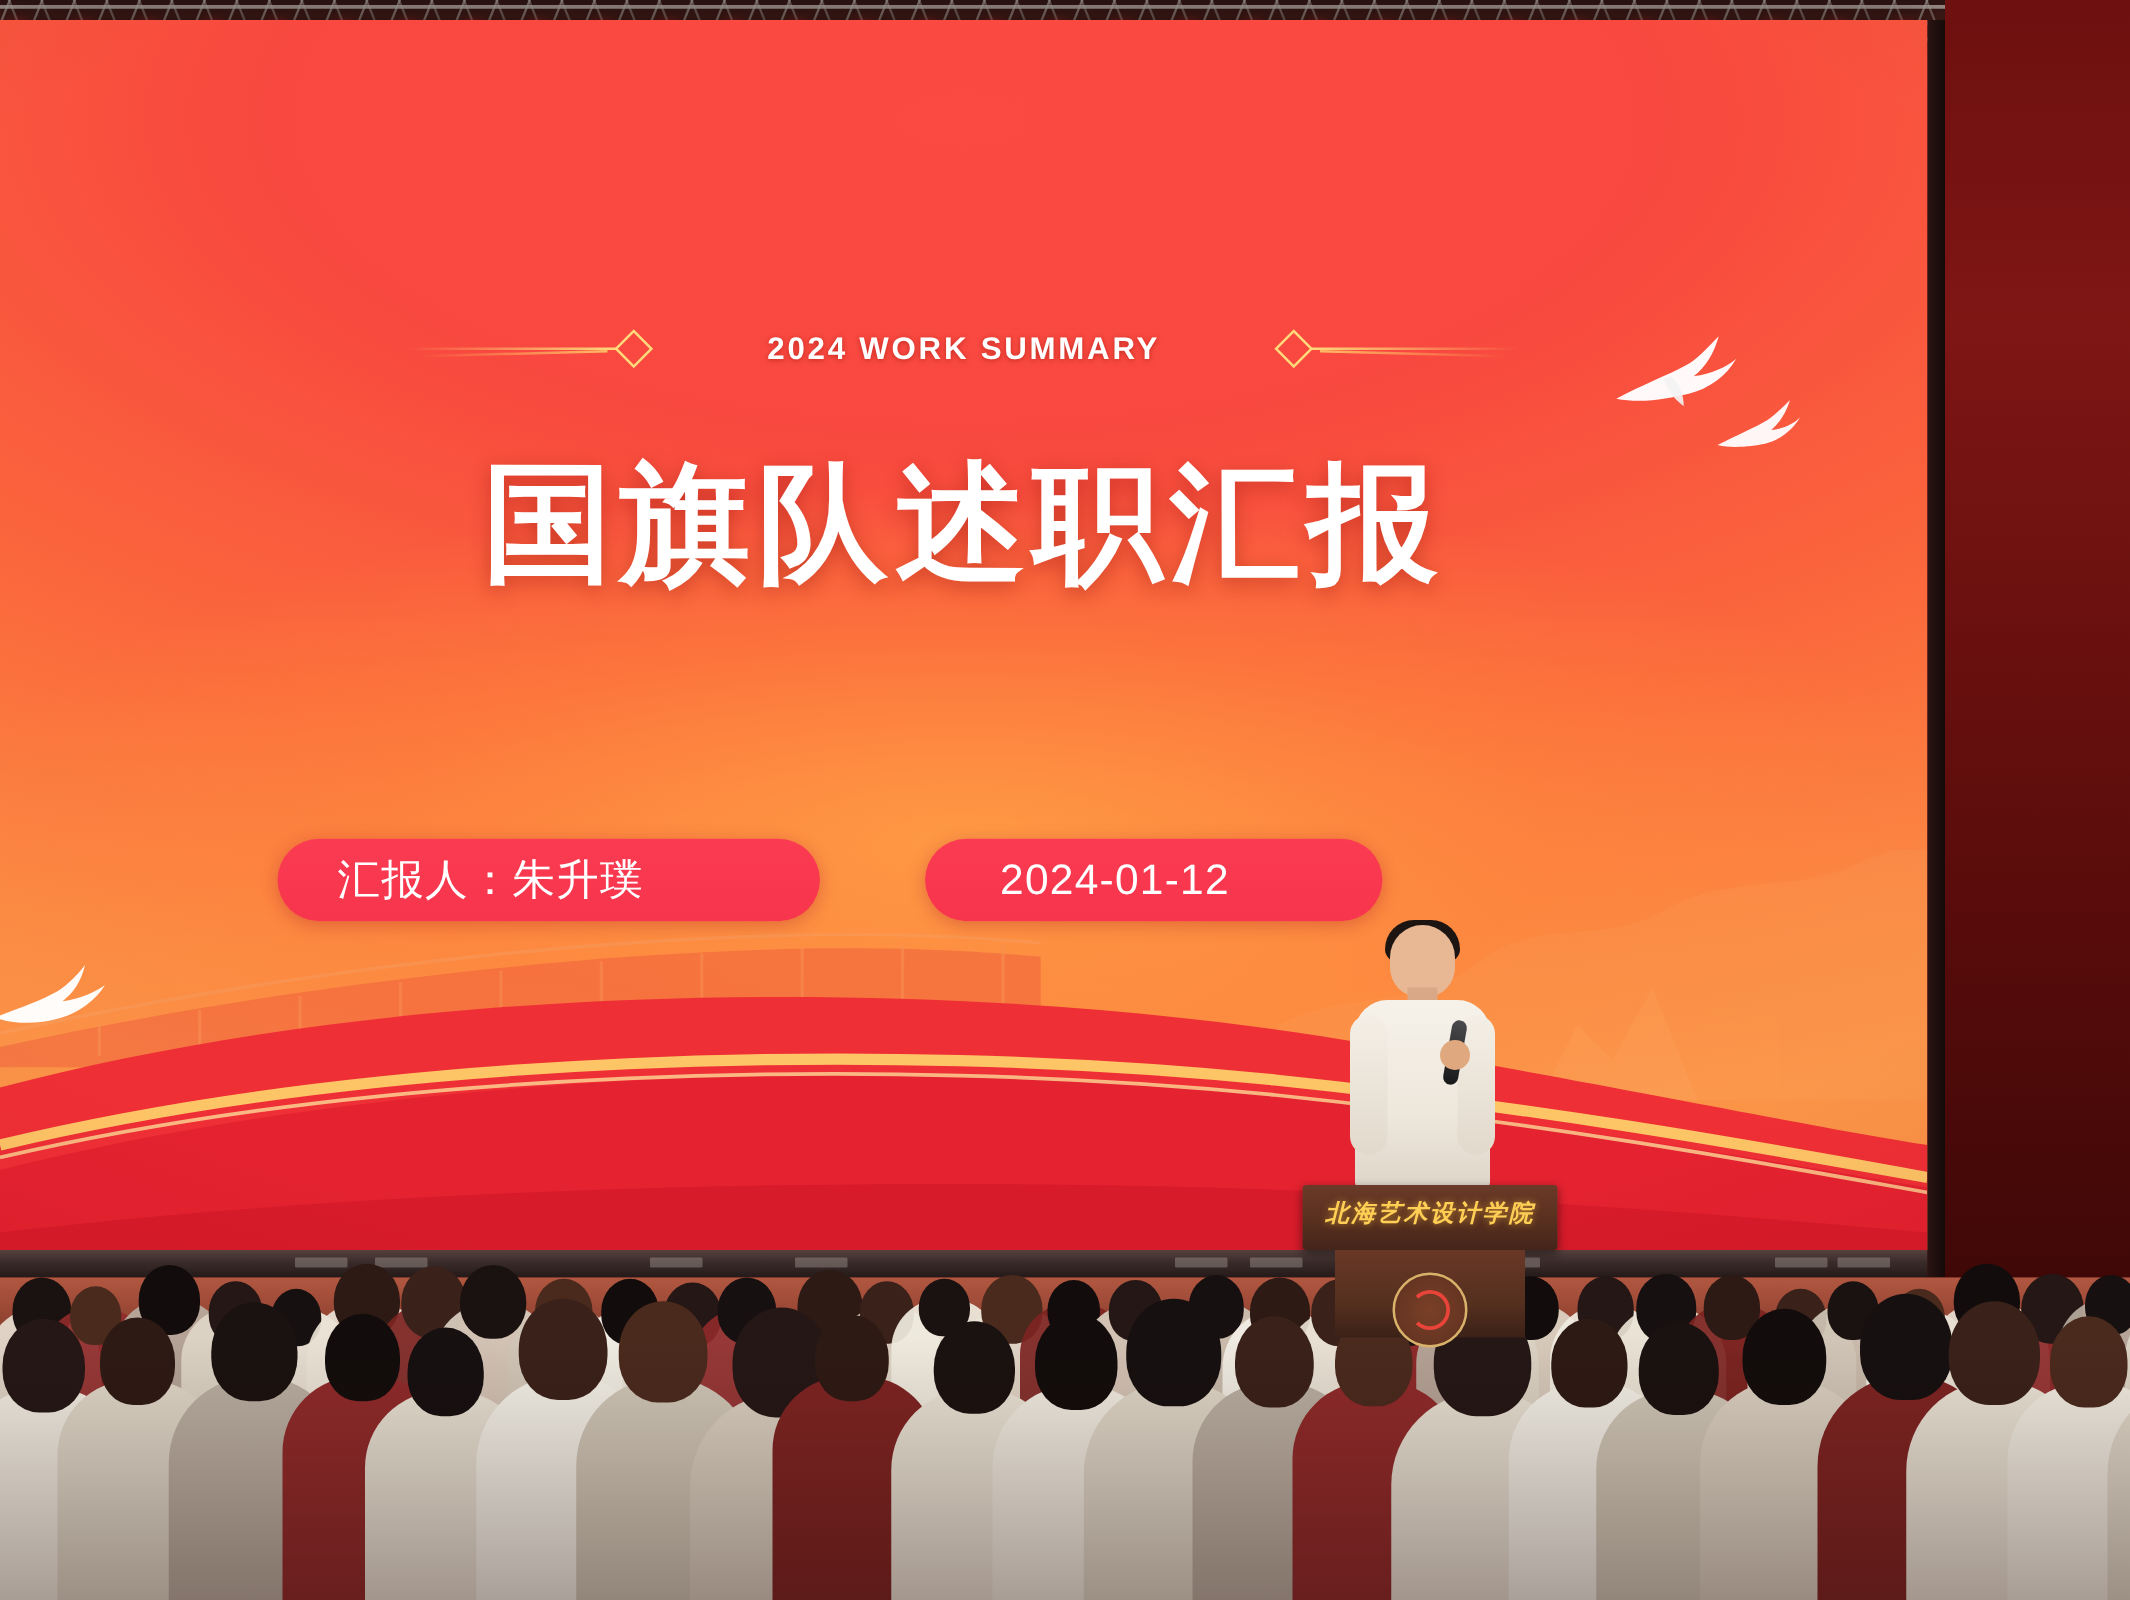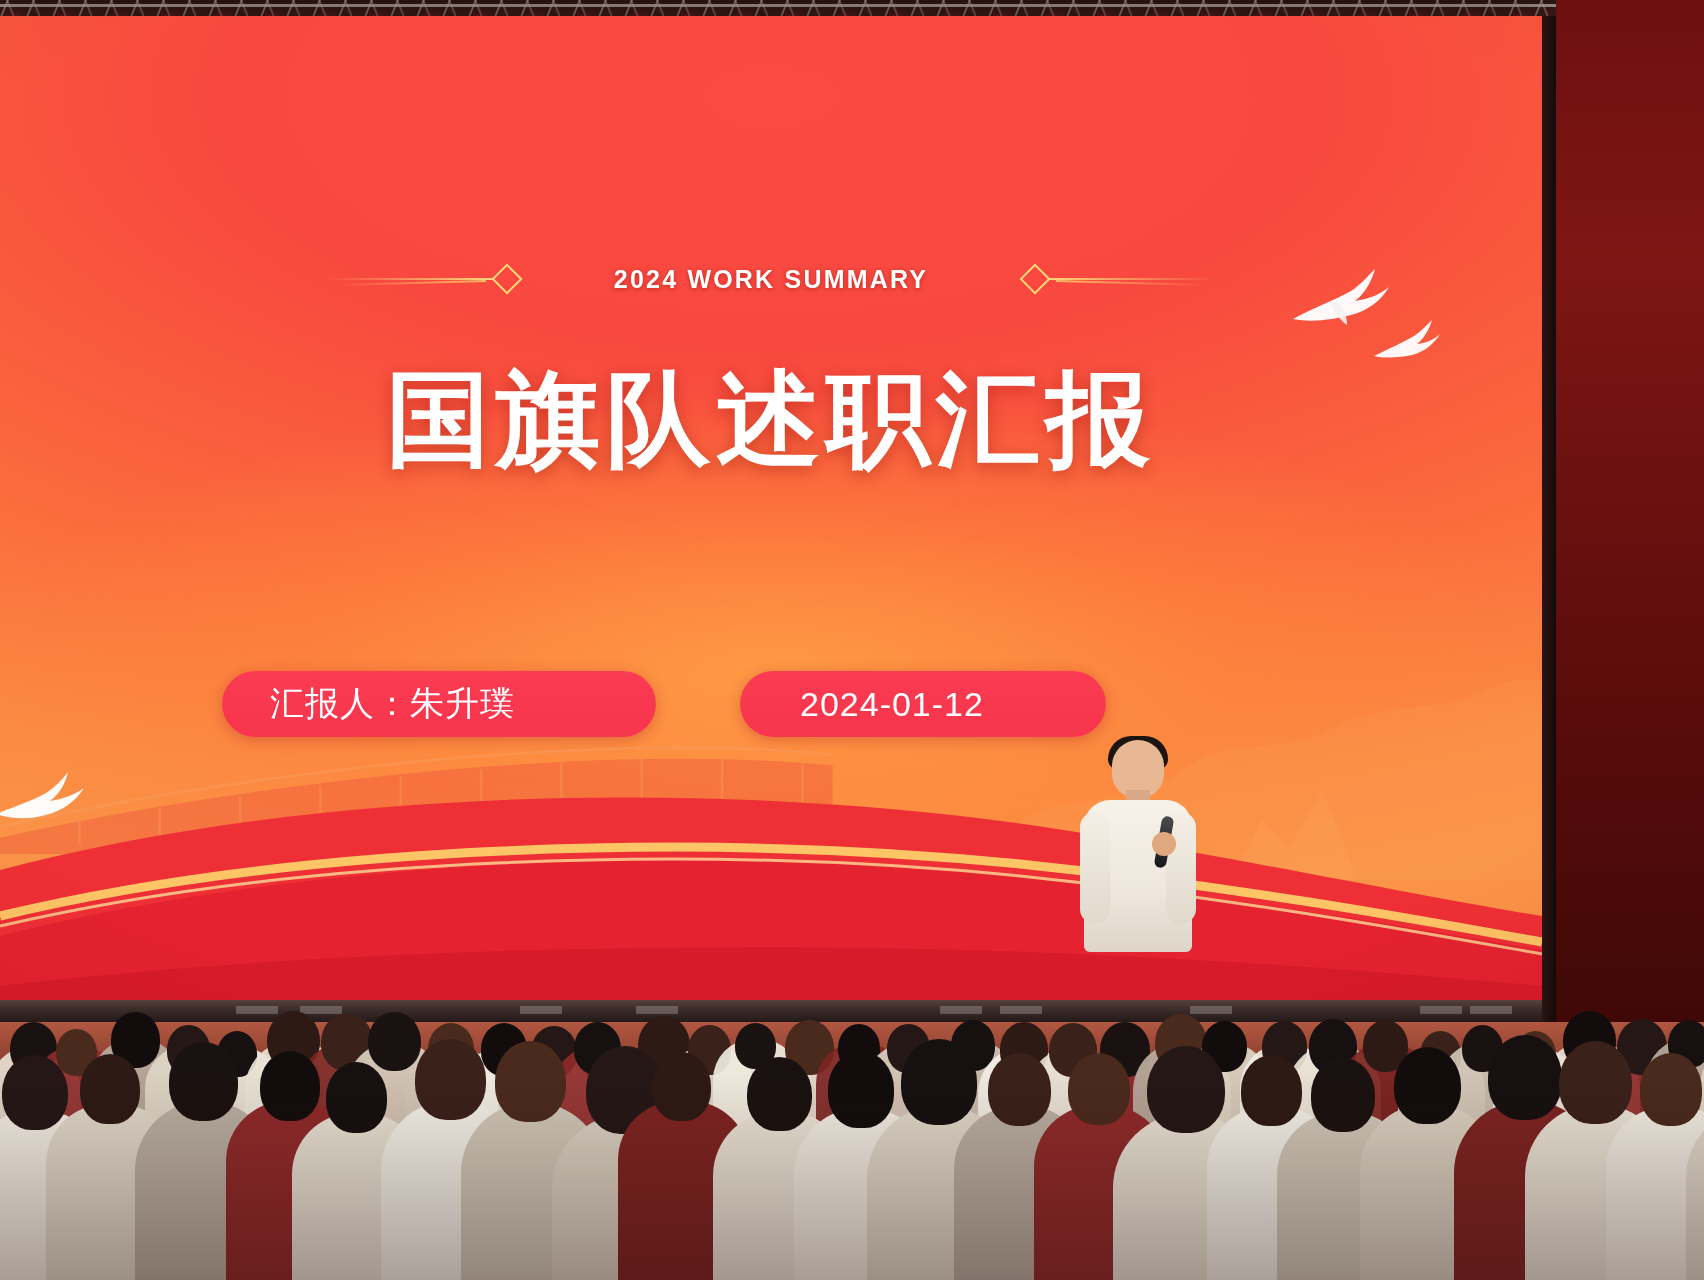--- a/index.html
+++ b/index.html
@@ -395,20 +395,28 @@
     <div class="sp-hair"></div>
     <div class="sp-head"></div>
     <div class="sp-neck"></div>
     <div class="sp-body"></div>
     <div class="sp-armL"></div>
     <div class="sp-armR"></div>
     <div class="sp-mic"></div>
     <div class="sp-hand"></div>
   </div>
 
+  <div class="podium">
+    <div class="podium-top"></div>
+    <div class="podium-name">北海艺术设计学院</div>
+    <div class="podium-body"></div>
+    <div class="podium-emblem">
+      <span class="sw"></span>
+    </div>
+  </div>
 
   <div class="floor"></div>
   <div class="floor-sheen"></div>
   <div id="audience-layer" style="position:absolute;left:0;bottom:0;width:1704px;height:300px;">
       <div class="aud" style="left:-11.839245114400631px;bottom:114.90275573399981px;width:92.77369308787104px;height:120px;
         background:#e7e0d2;opacity:.92;border-radius:46.773693087871045px 46.773693087871045px 0 0;"></div>
       <div class="head" style="left:10.160754885599369px;bottom:204.9027557339998px;width:46.773693087871045px;height:52.773693087871045px;
         background:#1a1210;border-radius:50% 50% 46% 46%;"></div>
       <div class="aud" style="left:33.922367096842436px;bottom:113.9430023394259px;width:86.8642658595295px;height:120px;
         background:#8f2a2a;opacity:.92;border-radius:40.8642658595295px 40.8642658595295px 0 0;"></div>

